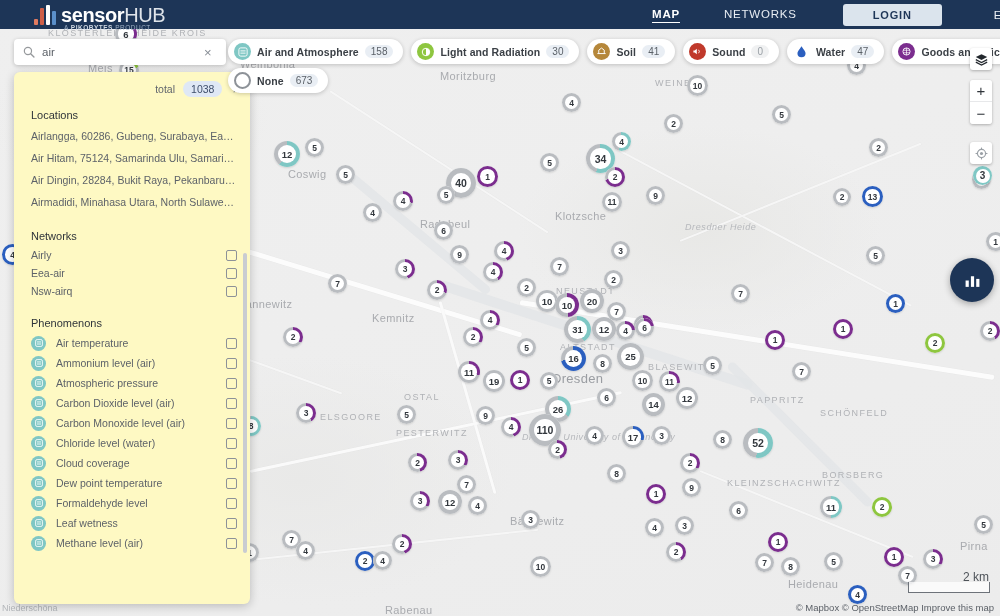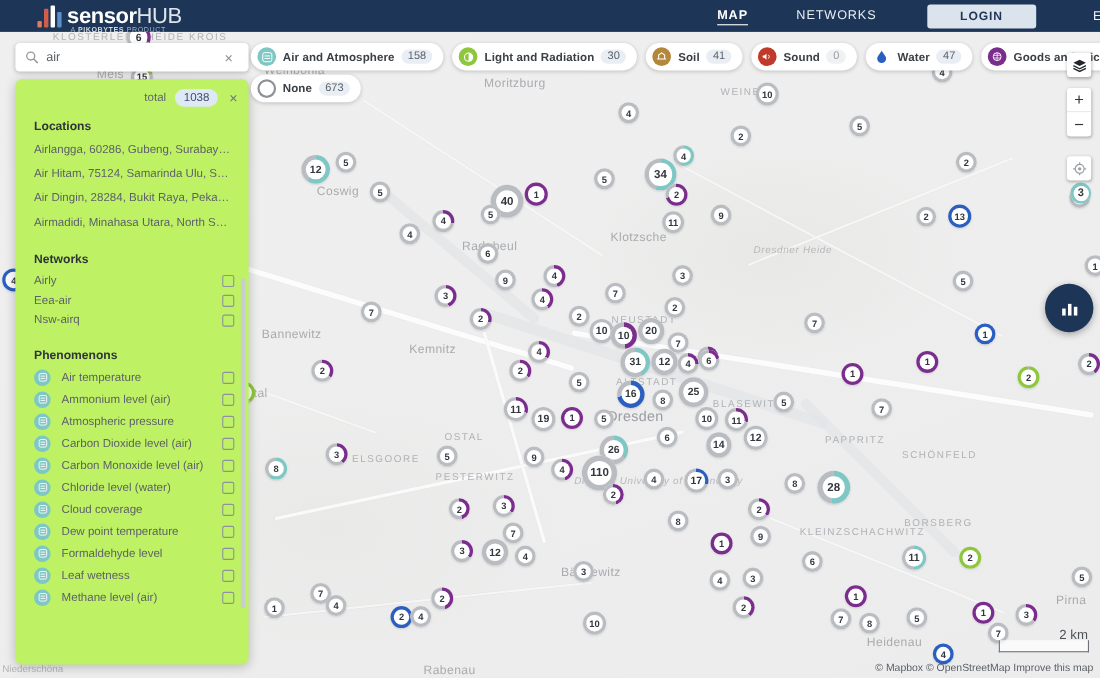--- a/index.html
+++ b/index.html
@@ -112,30 +112,30 @@
   }
   .chip .ci { width: 17px; height: 17px; border-radius: 50%; display: flex; align-items: center; justify-content: center;
     font-size: 9px; color: #fff; flex: none; }
   .chip .clbl { font-size: 10.5px; font-weight: 700; color: #3b4046; white-space: nowrap; letter-spacing: .1px;}
   .chip .cnt { font-size: 10px; color: #5b6168; background: #e9eef4; border-radius: 9px; padding: 1px 6px; }
   .chip .cnt.zero { background: #f0f1f2; color: #9aa0a6; }
   .chip.none .ci { background: transparent; border: 2.5px solid #8d9298; }
 
   
   .panel {
-    position: absolute; left: 14px; top: 72px; width: 212px; height: 532px;
-    background: #bef264; border-radius: 6px; box-shadow: 0 2px 10px rgba(0,0,0,.22);
+    position: absolute; left: 14px; top: 72px; width: 236px; height: 532px;
+    background: #fef9c3; border-radius: 6px; box-shadow: 0 2px 10px rgba(0,0,0,.22);
     z-index: 38; overflow: hidden;
   }
   .panel-head { display: flex; align-items: center; justify-content: flex-end; gap: 8px; padding: 9px 10px 6px 12px; }
   .panel-head .tot { font-size: 10.5px; color: #61666d; }
   .panel-head .totn { font-size: 10.5px; color: #3e4e6b; background: #dfe8f5; border-radius: 9px; padding: 2px 8px; }
   .panel-head .x { color: #70757c; font-size: 13px; cursor: pointer; padding-left: 2px;}
   .panel-body { height: 498px; overflow: hidden; position: relative; }
-  .sec-title { font-size: 11px; font-weight: 700; color: #2f343a; padding: 6px 0 4px 17px; }
+  .sec-title { font-size: 11px; font-weight: 400; color: #2f343a; padding: 6px 0 4px 17px; }
   .loc-item { font-size: 10.5px; color: #5d6269; padding: 5px 14px 5px 17px; white-space: nowrap; overflow: hidden; text-overflow: ellipsis; cursor: pointer; }
   .row-chk { display: flex; align-items: center; padding: 3px 13px 3px 17px; cursor: pointer; }
   .row-chk .rlbl { font-size: 10.5px; color: #5d6269; flex: 1; }
   .row-chk .cb { width: 11px; height: 11px; border: 1.4px solid #8d9298; border-radius: 2px; flex: none; }
   .row-ph { display: flex; align-items: center; padding: 2.5px 13px 2.5px 17px; cursor: pointer; gap: 10px; }
   .row-ph .phico { width: 15px; height: 15px; border-radius: 50%; background: #7fc7c4; flex: none;
     display:flex; align-items:center; justify-content:center; }
   .row-ph .rlbl { font-size: 10.5px; color: #5d6269; flex: 1; }
   .row-ph .cb { width: 11px; height: 11px; border: 1.4px solid #8d9298; border-radius: 2px; flex: none; }
   .gap { height: 11px; }
@@ -475,21 +475,21 @@
         <div class="mk" style="left: 622px; top: 426px; width: 22px; height: 22px; --ring: #2b5fbf; --a: 30%; --t: 3.41px; font-size: 9.5px;">
           <span>17</span>
         </div>
         <div class="mk" style="left: 652px; top: 426px; width: 19px; height: 19px; --ring: #b9bcc0; --a: 0%; --t: 2.945px; font-size: 8.5px;">
           <span>3</span>
         </div>
         <div class="mk" style="left: 713px; top: 430px; width: 19px; height: 19px; --ring: #b9bcc0; --a: 0%; --t: 2.945px; font-size: 8.5px;">
           <span>8</span>
         </div>
         <div class="mk" style="left: 743px; top: 428px; width: 30px; height: 30px; --ring: #7fc7c4; --a: 52%; --t: 4.65px; font-size: 10.5px;">
-          <span>28</span>
+          <span>52</span>
         </div>
         <div class="mk" style="left: 408px; top: 453px; width: 19px; height: 19px; --ring: #7b2d8e; --a: 45%; --t: 2.945px; font-size: 8.5px;">
           <span>2</span>
         </div>
         <div class="mk" style="left: 448px; top: 450px; width: 20px; height: 20px; --ring: #7b2d8e; --a: 35%; --t: 3.1px; font-size: 8.5px;">
           <span>3</span>
         </div>
         <div class="mk" style="left: 680px; top: 453px; width: 20px; height: 20px; --ring: #7b2d8e; --a: 35%; --t: 3.1px; font-size: 8.5px;">
           <span>2</span>
         </div>

